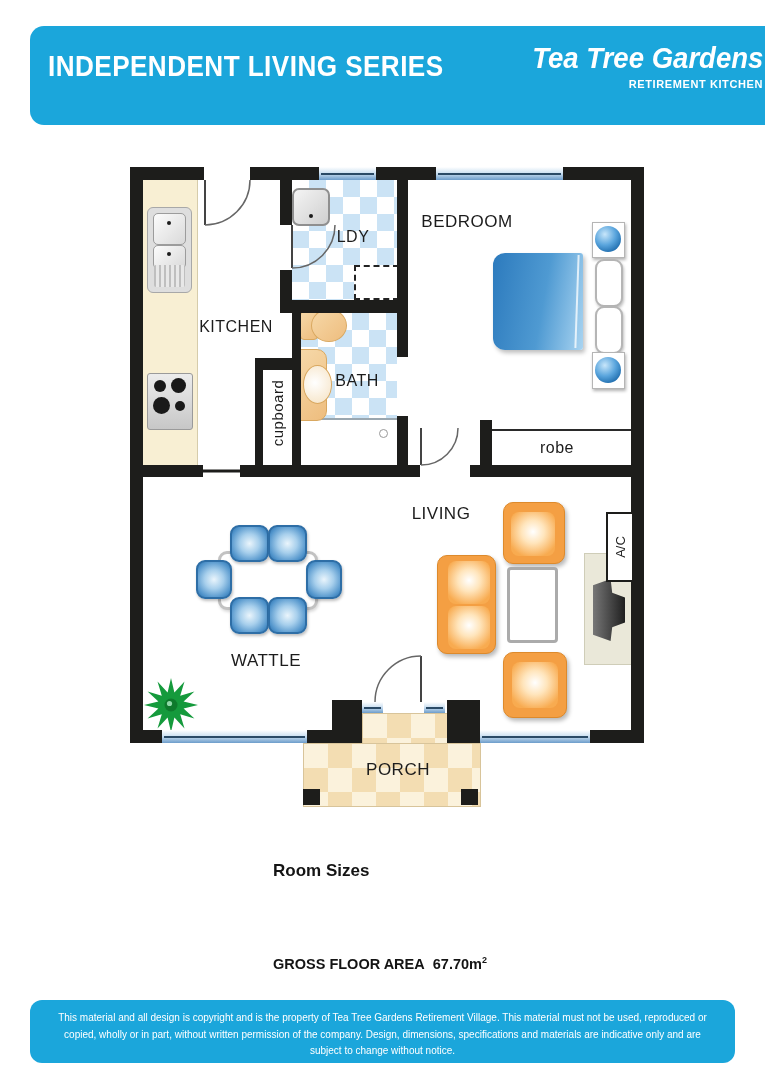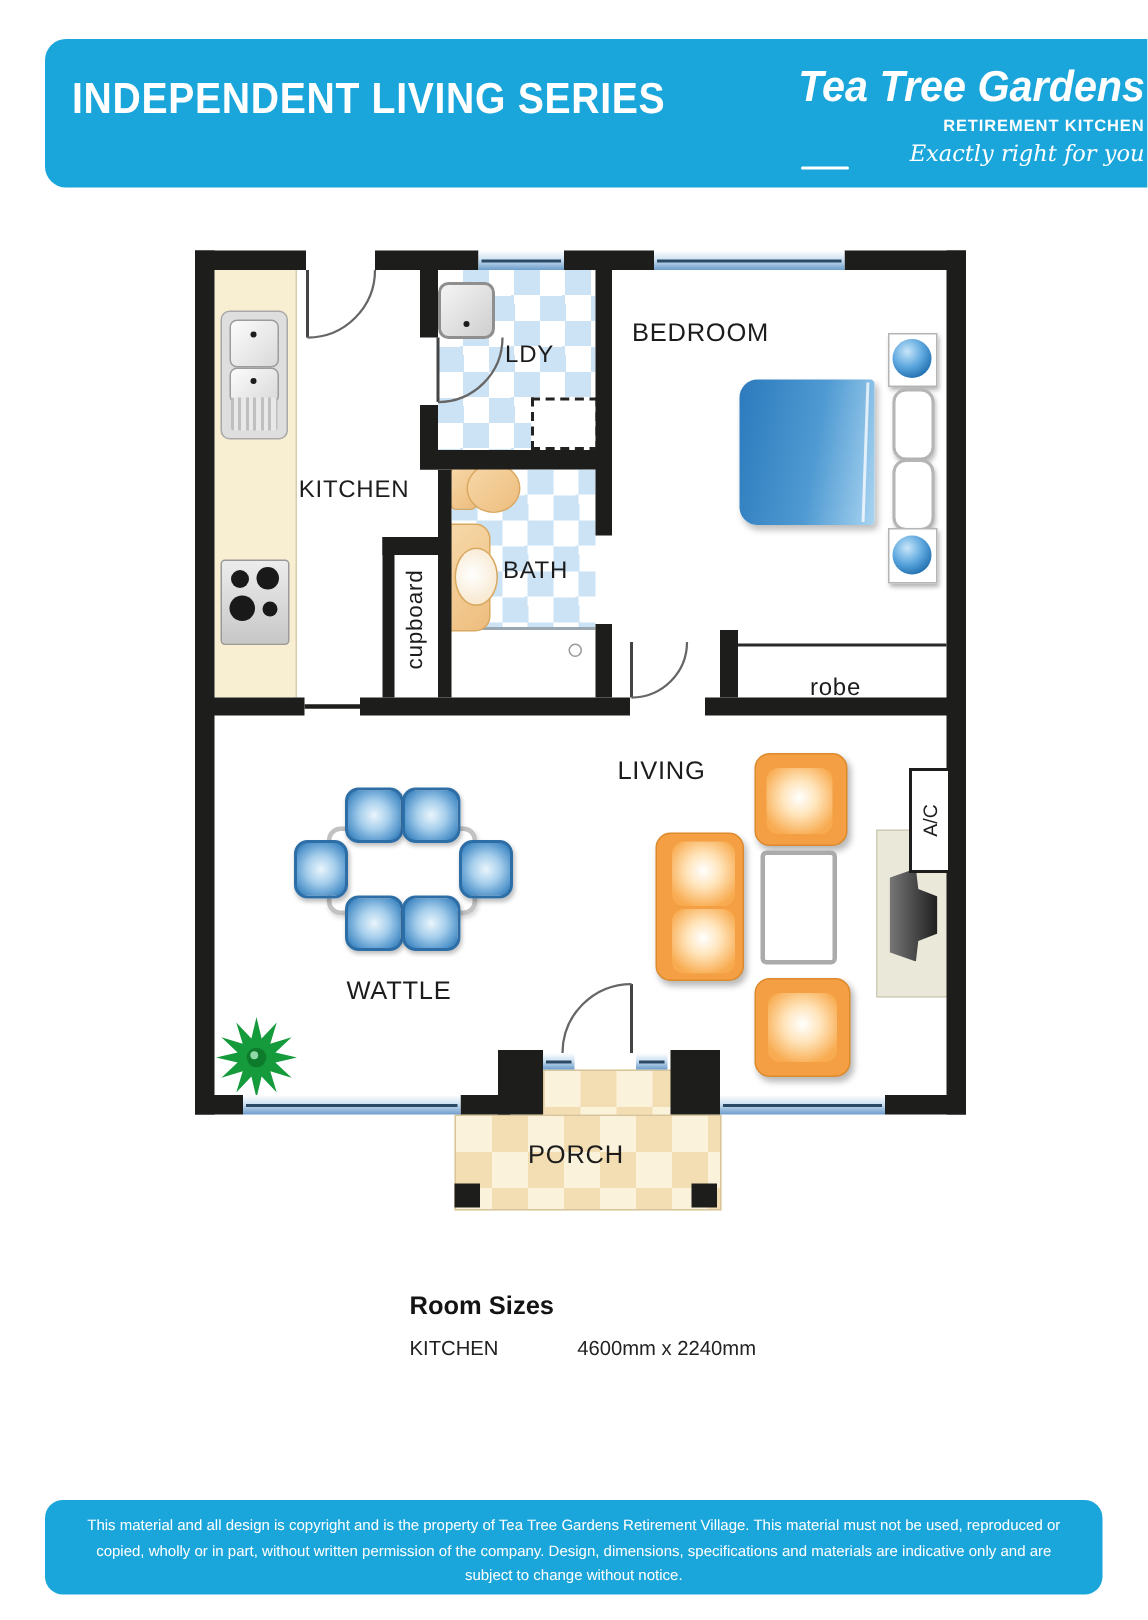--- a/index.html
+++ b/index.html
@@ -98,24 +98,20 @@
 </head>
 <body>
 
 <div id="page">
 
   <div class="banner">
     <div class="banner-title">INDEPENDENT LIVING SERIES</div>
     <div class="logo">
       <div class="logo-name">Tea Tree Gardens</div>
       <div class="logo-sub">RETIREMENT KITCHEN</div>
-      <div class="logo-tag">
-        <span>Exactly right for you</span>
-        <span class="tag-underline"></span>
-      </div>
     </div>
   </div>
 
   <div>
 
     <div class="floor" style="left:143px;top:180px;width:54px;height:285px;background:var(--counter_cream,#F8EFD3);border-right:1px solid #d6ccab;"></div>
     <div class="floor checker-blue" style="left:292px;top:180px;width:105px;height:121px;"></div>
     <div class="floor checker-blue" style="left:301px;top:313px;width:96px;height:106px;"></div>
     <div class="furn shower">
       <div class="drain"></div>
@@ -249,32 +245,32 @@
       </div>
     <div class="win" style="left:424px;top:702px;width:21px;height:11px;">
         <div class="win-line"></div>
       </div>
 
     <div class="lbl" style="left:236px;top:327px;">KITCHEN</div>
     <div class="lbl" style="left:353px;top:237px;">LDY</div>
     <div class="lbl" style="left:357px;top:381px;">BATH</div>
     <div class="lbl rot" style="left:277px;top:413px;font-size:15px;">cupboard</div>
     <div class="lbl big" style="left:467px;top:222px;">BEDROOM</div>
-    <div class="lbl" style="left:557px;top:448px;margin-top:11px;">robe</div>
+    <div class="lbl" style="left:557px;top:448px;">robe</div>
     <div class="lbl big" style="left:441px;top:514px;">LIVING</div>
     <div class="lbl big" style="left:266px;top:661px;">WATTLE</div>
-    <div class="lbl big" style="left:384px;top:770px;">PORCH</div>
+    <div class="lbl big" style="left:398px;top:770px;">PORCH</div>
   </div>
 
 
   <div class="rs-heading">Room Sizes</div>
   <div class="rs-rows">
-    <div>
-      <span class="rs-name">KITCHEN</span>
-      <span>4600mm x 2240mm</span>
-    </div>
+  </div>
+  <div class="gross">
+    <span>GROSS FLOOR AREA</span>&nbsp;
+    <span>67.70m</span><sup>2</sup>
   </div>
 
   <div class="footer">
     <div class="footer-text">This material and all design is copyright and is the property of Tea Tree Gardens Retirement Village. This material must not be used, reproduced or copied, wholly or in part, without written permission of the company. Design, dimensions, specifications and materials are indicative only and are subject to change without notice.</div>
   </div>
 
 </div>
 
 </body></html>

